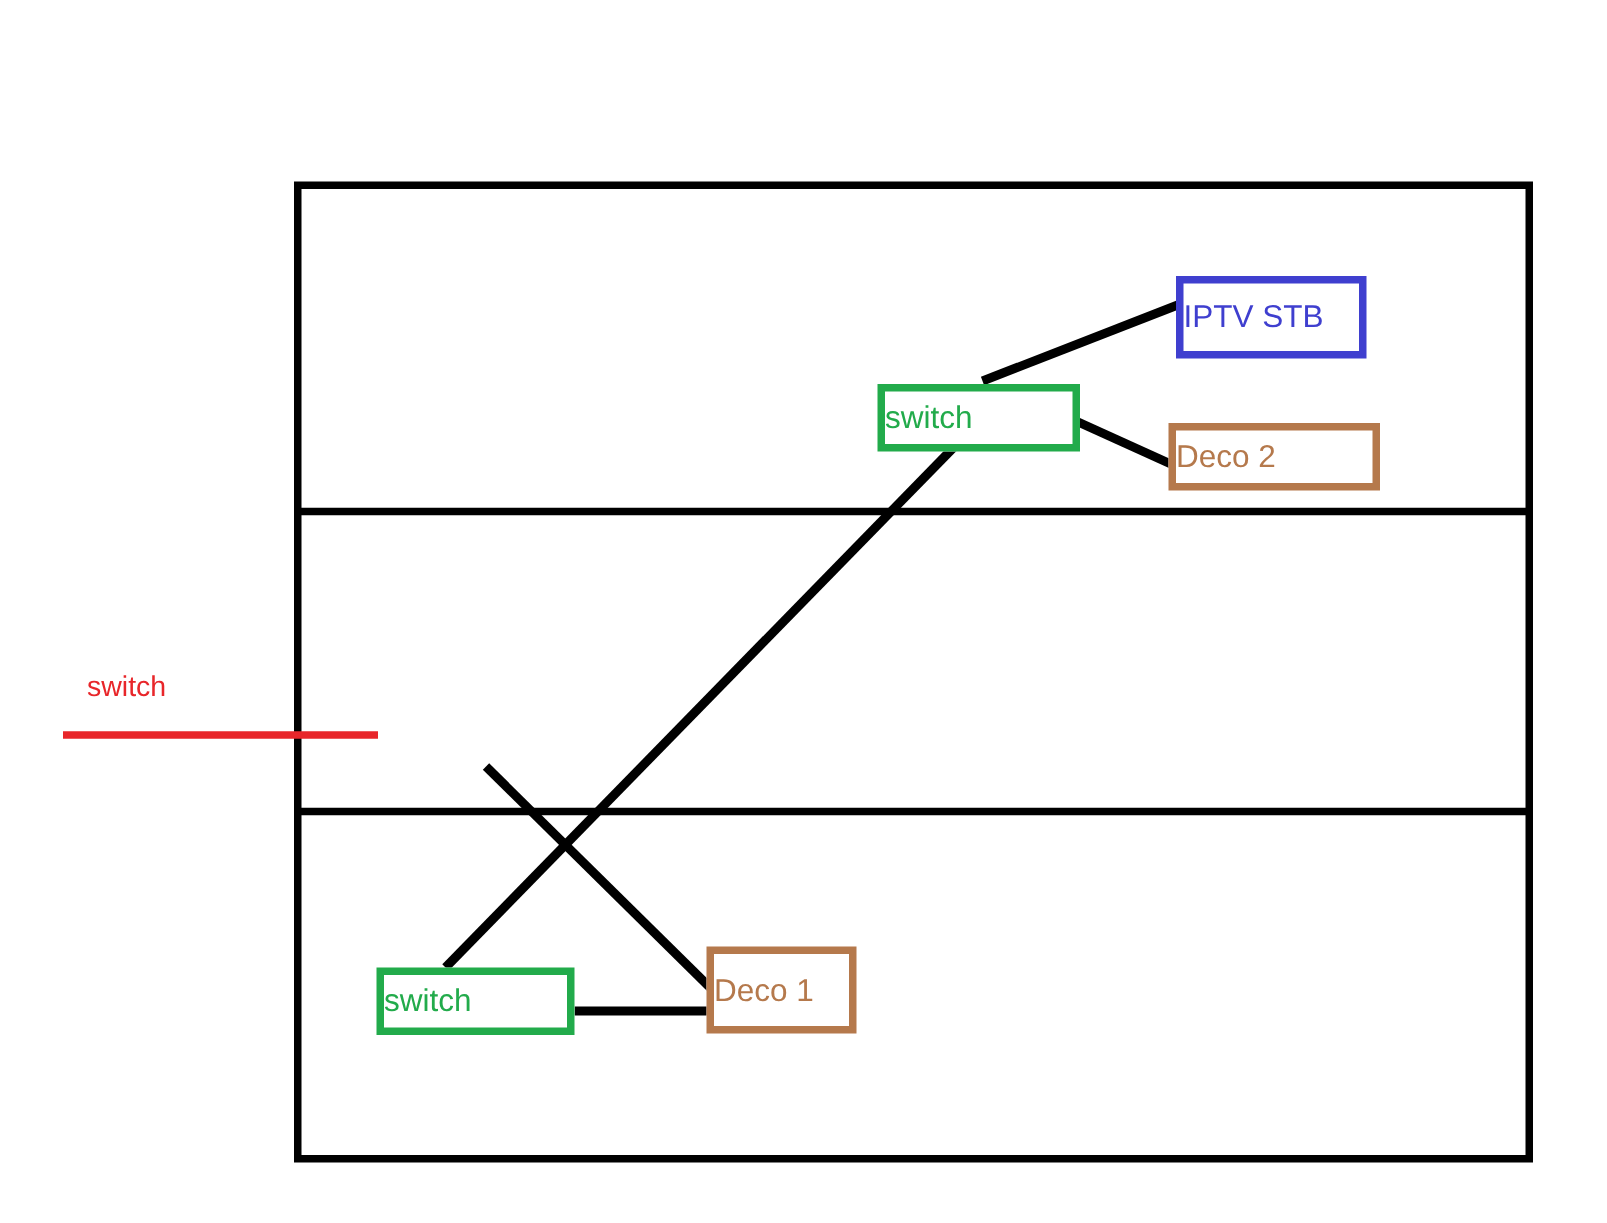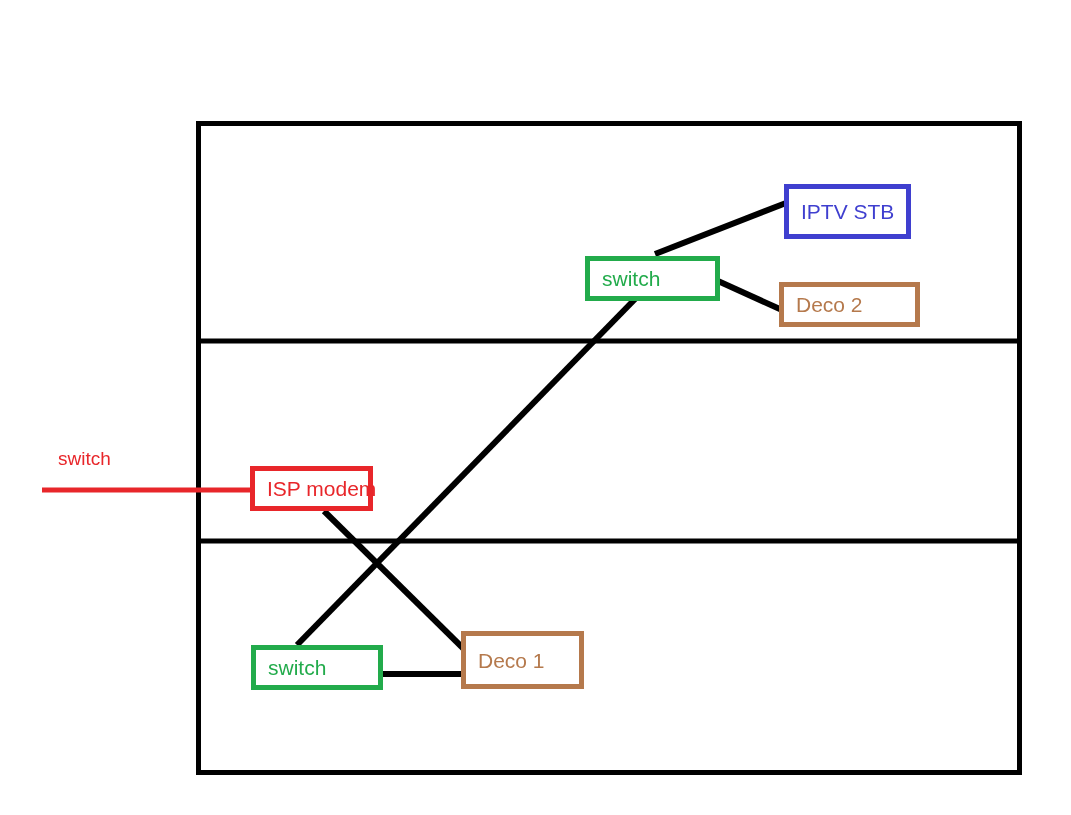--- a/index.html
+++ b/index.html
@@ -28,21 +28,20 @@
     position: absolute;
     box-sizing: border-box;
     background: #ffffff;
     display: flex;
     align-items: center;
     font-size: 21px;
     line-height: 1;
     white-space: nowrap;
   }
   .node .node-label {
-    padding-left: 12px;
   }
   .free-label {
     position: absolute;
     font-size: 19px;
     line-height: 1;
     white-space: nowrap;
   }
 </style>
 </head>
 <body>
@@ -70,27 +69,24 @@
   </div>
 
   <div class="node" style="left: 585px; top: 256px; width: 135px; height: 45px; border: 5px solid rgb(34, 171, 75); color: rgb(34, 171, 75);">
     <span class="node-label">switch</span>
   </div>
 
   <div class="node" style="left: 779px; top: 282px; width: 141px; height: 45px; border: 5px solid rgb(181, 121, 76); color: rgb(181, 121, 76);">
     <span class="node-label">Deco 2</span>
   </div>
 
-  <div class="node" style="left: 250px; top: 466px; width: 123px; height: 45px; border: 5px solid rgb(232, 38, 42); color: rgb(232, 38, 42);">
-    <span class="node-label">ISP modem</span>
-  </div>
 
   <div class="node" style="left: 251px; top: 645px; width: 132px; height: 45px; border: 5px solid rgb(34, 171, 75); color: rgb(34, 171, 75);">
     <span class="node-label">switch</span>
   </div>
 
-  <div class="node" style="left: 461px; top: 631px; width: 123px; height: 58px; border: 5px solid rgb(181, 121, 76); color: rgb(181, 121, 76);">
+  <div class="node" style="left: 471px; top: 631px; width: 100px; height: 58px; border: 5px solid rgb(181, 121, 76); color: rgb(181, 121, 76);">
     <span class="node-label">Deco 1</span>
   </div>
 
   <div class="free-label" style="left: 58px; top: 449px; color: rgb(232, 38, 42);">switch</div>
 
 </div>
 
 </body></html>

